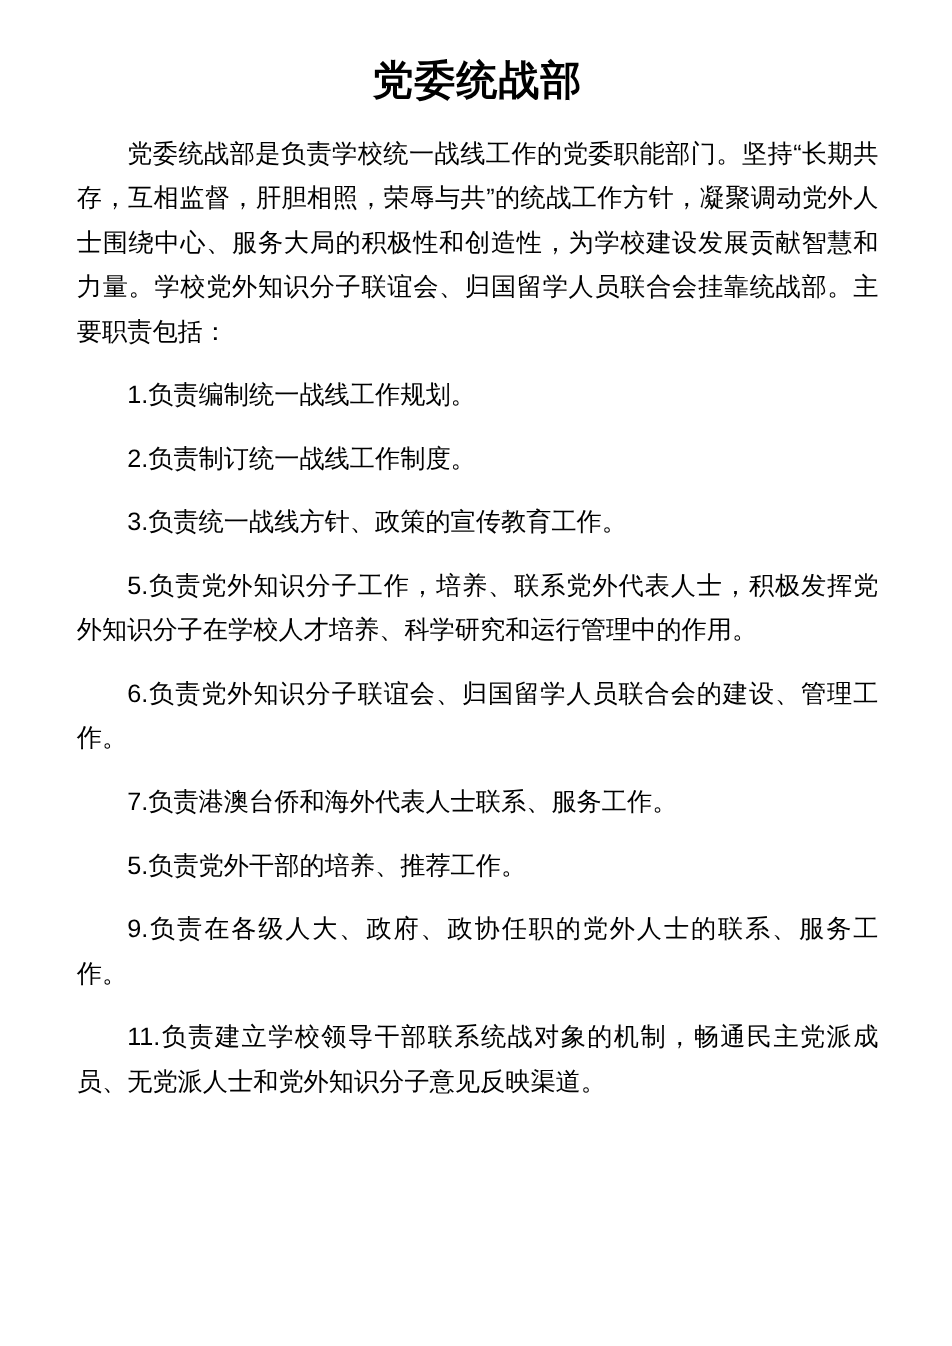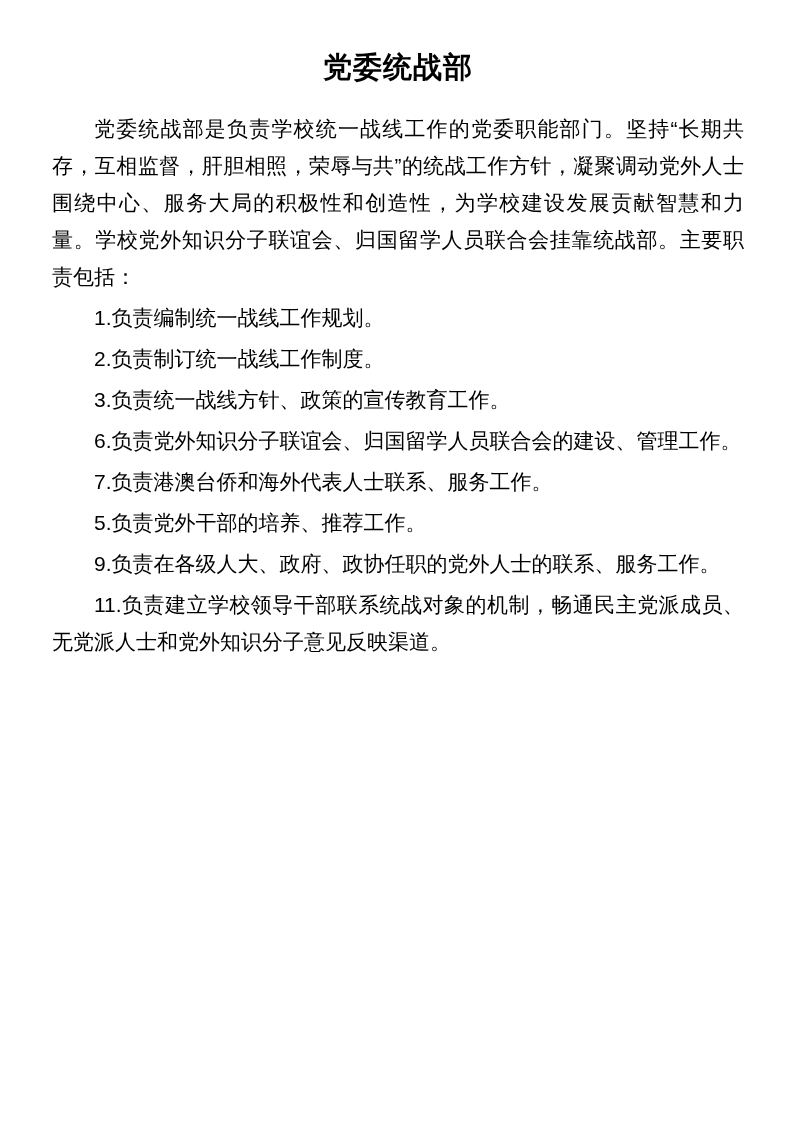--- a/index.html
+++ b/index.html
@@ -14,46 +14,47 @@
     margin: 0 auto;
     background: #ffffff;
     color: #000000;
     box-sizing: border-box;
     padding: 46px 45px 0 48px;
     font-family: "Liberation Sans", "DejaVu Sans", sans-serif;
     overflow: hidden;
   }
   .doc-title {
     margin: 0 0 22px 0;
-    font-size: 29px;
+    font-size: 34px;
     line-height: 42px;
     font-weight: 600;
     text-align: center;
     letter-spacing: 1px;
   }
   .doc-body p {
-    margin: 4px;
+    margin: 16px;
     font-size: 21px;
     line-height: 37px;
     text-align: justify;
     text-justify: inter-ideograph;
     text-indent: 42px;
     word-break: break-all;
   }
 </style>
 </head>
 <body>
 
 <div class="page">
   <h1 class="doc-title">党委统战部</h1>
 
   <div class="doc-body">
     <p>党委统战部是负责学校统一战线工作的党委职能部门。坚持“长期共存，互相监督，肝胆相照，荣辱与共”的统战工作方针，凝聚调动党外人士围绕中心、服务大局的积极性和创造性，为学校建设发展贡献智慧和力量。学校党外知识分子联谊会、归国留学人员联合会挂靠统战部。主要职责包括：</p>
     <p>1.负责编制统一战线工作规划。</p>
     <p>2.负责制订统一战线工作制度。</p>
     <p>3.负责统一战线方针、政策的宣传教育工作。</p>
+    <p>5.负责党外知识分子工作，培养、联系党外代表人士，积极发挥党外知识分子在学校人才培养、科学研究和运行管理中的作用。</p>
     <p>6.负责党外知识分子联谊会、归国留学人员联合会的建设、管理工作。</p>
     <p>7.负责港澳台侨和海外代表人士联系、服务工作。</p>
     <p>5.负责党外干部的培养、推荐工作。</p>
     <p>9.负责在各级人大、政府、政协任职的党外人士的联系、服务工作。</p>
     <p>11.负责建立学校领导干部联系统战对象的机制，畅通民主党派成员、无党派人士和党外知识分子意见反映渠道。</p>
   </div>
 </div>
 
 </body></html>

